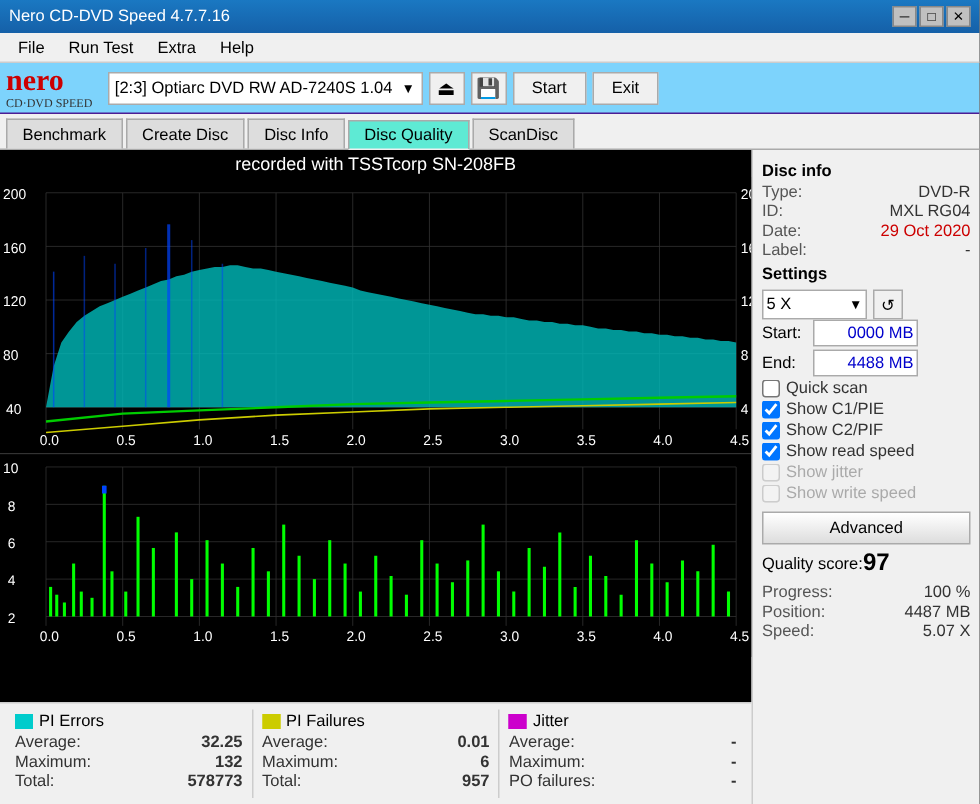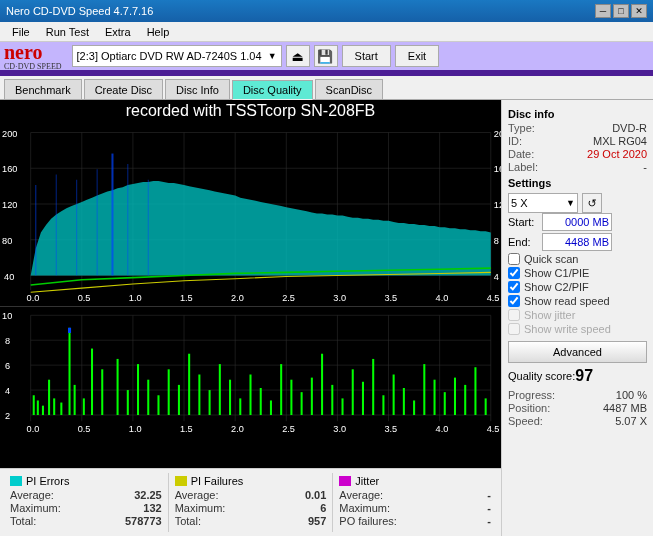--- a/index.html
+++ b/index.html
@@ -44,26 +44,26 @@
       border-bottom: 1px solid #ccc;
       font-size: 11px;
     }
     .menu-item {
       padding: 2px 8px;
       cursor: pointer;
     }
 
     
     .toolbar {
-      background: #c4b5fd;
+      background: #7dd3fc;
       height: 34px;
       display: flex;
       align-items: center;
       padding: 2px 4px;
-      border-bottom: 6px solid #4c1d95;
+      border-bottom: 1px solid #4c1d95;
       gap: 4px;
     }
     .logo-area {
       display: flex; align-items: center; margin-right: 6px;
     }
     .logo-text {
       font-size: 20px; font-weight: bold; color: #cc0000;
       font-family: serif;
       line-height: 1;
     }
@@ -138,21 +138,21 @@
     .chart-area {
       flex: 1;
       background: #000;
       position: relative;
       padding: 0;
       overflow: hidden;
     }
 
     .chart-title {
       color: white;
-      font-size: 16px;
+      font-size: 12px;
       text-align: center;
       padding: 2px 0;
       background: #000;
     }
 
     
     .upper-chart {
       height: 185px;
       background: #000;
       position: relative;

